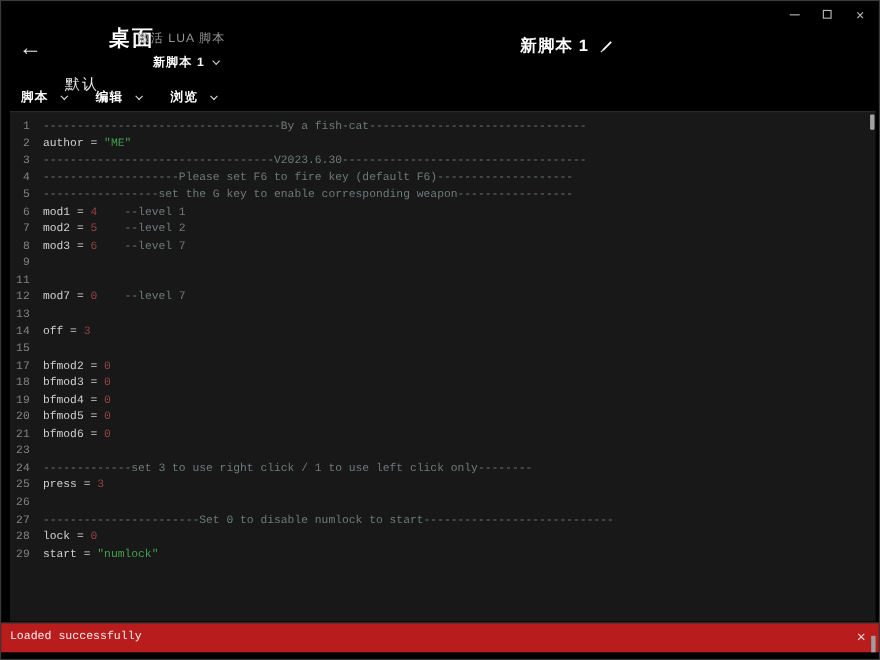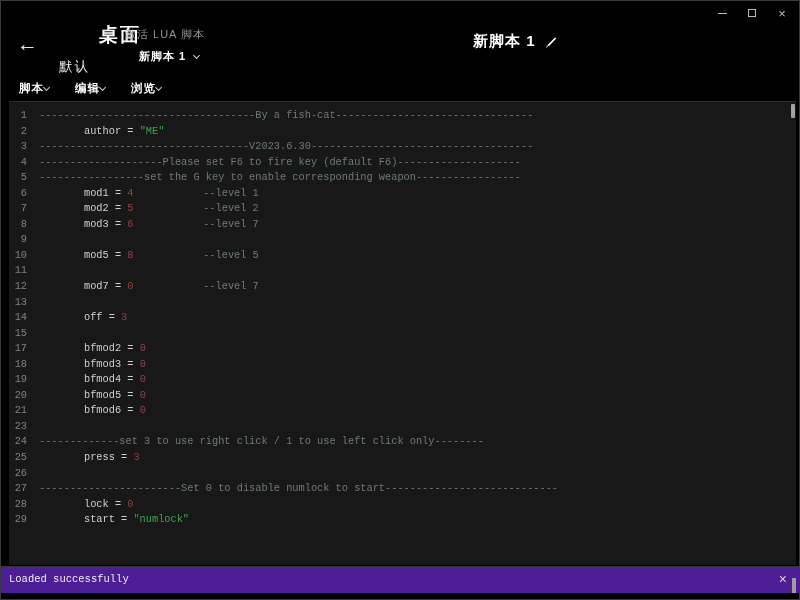--- a/index.html
+++ b/index.html
@@ -12,50 +12,50 @@
   
   .win-controls { position:absolute; top:5px; right:10px; display:flex; align-items:center; gap:16px; }
   .wc { width:14px; height:14px; display:flex; align-items:center; justify-content:center; cursor:pointer; }
   .wc-min i { display:block; width:9px; border-top:1px solid #bdbdbd; }
   .wc-max i { display:block; width:8px; height:8px; border:1px solid #bdbdbd; }
   .wc-close { color:#bdbdbd; font-size:13px; line-height:1; }
   
   .back { position:absolute; left:16px; top:31px; color:#e2e2e2; font-size:21px; cursor:pointer; }
   .profile { position:absolute; left:58px; top:21px; }
   .profile-title { font-size:19px; font-weight:bold; color:#fff; letter-spacing:2px;margin-left:40px; }
-  .profile-sub { font-size:13.5px; color:#e9e9e9; margin-top:10px; letter-spacing:2px; }
+  .profile-sub { font-size:13.5px; color:#e9e9e9; margin-top:20px; letter-spacing:2px; }
   .activation { position:absolute; left:124px; top:26px; }
   .activation-label { font-size:11px; color:#949494; letter-spacing:1px; }
   .script-selector { margin-top:7px; margin-left:14px; display:flex; align-items:center; gap:8px; cursor:pointer; }
   .script-selector .lbl { font-size:11px; font-weight:bold; color:#fff; letter-spacing:1px; }
   .chevron { width:5px; height:5px; border-right:1.5px solid #d2d2d2; border-bottom:1.5px solid #d2d2d2; transform:rotate(45deg); margin-top:-3px; }
   .page-title { position:absolute; left:472px; top:31px; display:flex; align-items:center; gap:9px; }
   .page-title .t { font-size:15px; font-weight:bold; color:#fff; letter-spacing:1px; }
   .pencil { display:flex; cursor:pointer; }
   
   .menubar { position:absolute; left:18px; top:80px; display:flex; gap:26px; }
-  .menu-item { display:flex; align-items:center; gap:0; cursor:pointer; }
+  .menu-item { display:flex; align-items:center; gap:12px; cursor:pointer; }
   .menu-item .lbl { font-size:11.5px; font-weight:bold; color:#fff; letter-spacing:1px; }
   
   .editor {
     position:absolute; left:8px; top:100px; width:787px; height:464px;
     background:#181818; border-top:1px solid #2c2c2c; overflow:hidden; cursor:text;
   }
   .code { padding-top:6px; font-family:"Liberation Mono", monospace; font-size:10.3px; line-height:15.55px; }
   .code-line { display:flex; white-space:pre; height:15.55px; }
   .line-num { width:30px; text-align:right; padding-right:12px; color:#828282; flex:none; }
-  .seg.code   { color:#cfcfcf;margin-left:45px; }
+  .seg.code   { color:#cfcfcf; }
   .seg.comment{ color:#6e7a7a; }
   .seg.string { color:#43a04e; }
   .seg.number { color:#904343; }
   .vthumb { position:absolute; top:2px; right:1px; width:4px; height:14px; background:#a2a2a2; border-radius:1px; cursor:pointer; }
   
   .statusbar {
     position:absolute; left:0; right:0; top:565px; height:27px;
-    background:#4c1d95; border-top:1px solid #39393b;
+    background:#b91c1c; border-top:1px solid #39393b;
   }
   .status-msg { position:absolute; left:8px; top:6px; font-family:"Liberation Mono", monospace; font-size:10.5px; color:#ededed; }
   .status-close { position:absolute; right:12px; top:5px; color:#d6d6d6; font-size:14px; line-height:1; cursor:pointer; }
   .thumb2 { position:absolute; right:3px; top:11px; width:4px; height:15px; background:#9e9e9e; cursor:pointer; }
 </style>
 </head>
 <body>
 
 <div class="window">
 
@@ -113,21 +113,20 @@
     <div class="code">
         <div class="code-line"><span class="line-num">1</span><span class="line-content"><span class="seg comment">-----------------------------------By a fish-cat--------------------------------</span></span></div>
         <div class="code-line"><span class="line-num">2</span><span class="line-content"><span class="seg code">author = </span><span class="seg string">"ME"</span></span></div>
         <div class="code-line"><span class="line-num">3</span><span class="line-content"><span class="seg comment">----------------------------------V2023.6.30------------------------------------</span></span></div>
         <div class="code-line"><span class="line-num">4</span><span class="line-content"><span class="seg comment">--------------------Please set F6 to fire key (default F6)--------------------</span></span></div>
         <div class="code-line"><span class="line-num">5</span><span class="line-content"><span class="seg comment">-----------------set the G key to enable corresponding weapon-----------------</span></span></div>
         <div class="code-line"><span class="line-num">6</span><span class="line-content"><span class="seg code">mod1 = </span><span class="seg number">4</span><span class="seg code">    </span><span class="seg comment">--level 1</span></span></div>
         <div class="code-line"><span class="line-num">7</span><span class="line-content"><span class="seg code">mod2 = </span><span class="seg number">5</span><span class="seg code">    </span><span class="seg comment">--level 2</span></span></div>
         <div class="code-line"><span class="line-num">8</span><span class="line-content"><span class="seg code">mod3 = </span><span class="seg number">6</span><span class="seg code">    </span><span class="seg comment">--level 7</span></span></div>
         <div class="code-line"><span class="line-num">9</span></div>
-        <div class="code-line"><span class="line-num">10</span><span class="line-content"><span class="seg code">mod5 = </span><span class="seg number">8</span><span class="seg code">    </span><span class="seg comment">--level 5</span></span></div>
         <div class="code-line"><span class="line-num">11</span></div>
         <div class="code-line"><span class="line-num">12</span><span class="line-content"><span class="seg code">mod7 = </span><span class="seg number">0</span><span class="seg code">    </span><span class="seg comment">--level 7</span></span></div>
         <div class="code-line"><span class="line-num">13</span></div>
         <div class="code-line"><span class="line-num">14</span><span class="line-content"><span class="seg code">off = </span><span class="seg number">3</span></span></div>
         <div class="code-line"><span class="line-num">15</span><span class="line-content"></span></div>
         <div class="code-line"><span class="line-num">17</span><span class="line-content"><span class="seg code">bfmod2 = </span><span class="seg number">0</span></span></div>
         <div class="code-line"><span class="line-num">18</span><span class="line-content"><span class="seg code">bfmod3 = </span><span class="seg number">0</span></span></div>
         <div class="code-line"><span class="line-num">19</span><span class="line-content"><span class="seg code">bfmod4 = </span><span class="seg number">0</span></span></div>
         <div class="code-line"><span class="line-num">20</span><span class="line-content"><span class="seg code">bfmod5 = </span><span class="seg number">0</span></span></div>
         <div class="code-line"><span class="line-num">21</span><span class="line-content"><span class="seg code">bfmod6 = </span><span class="seg number">0</span></span></div>

